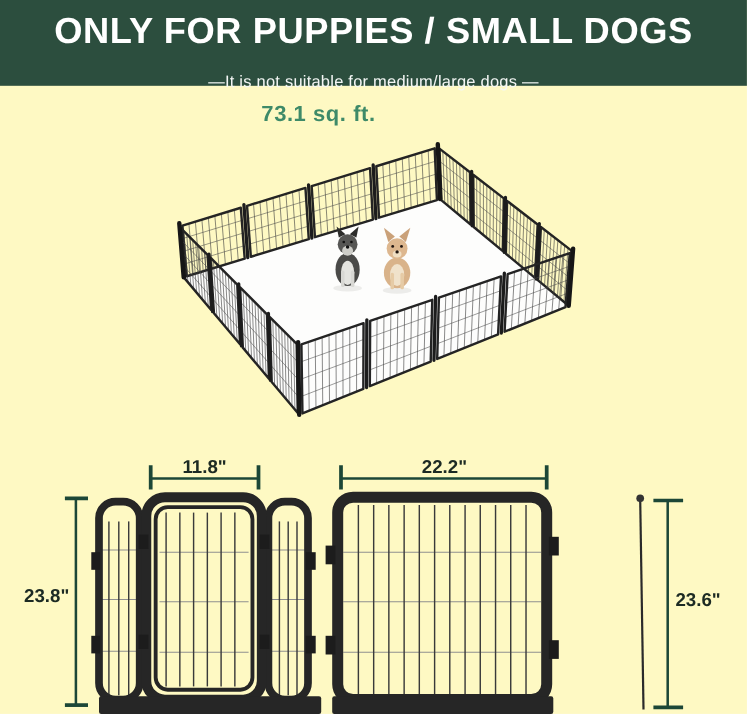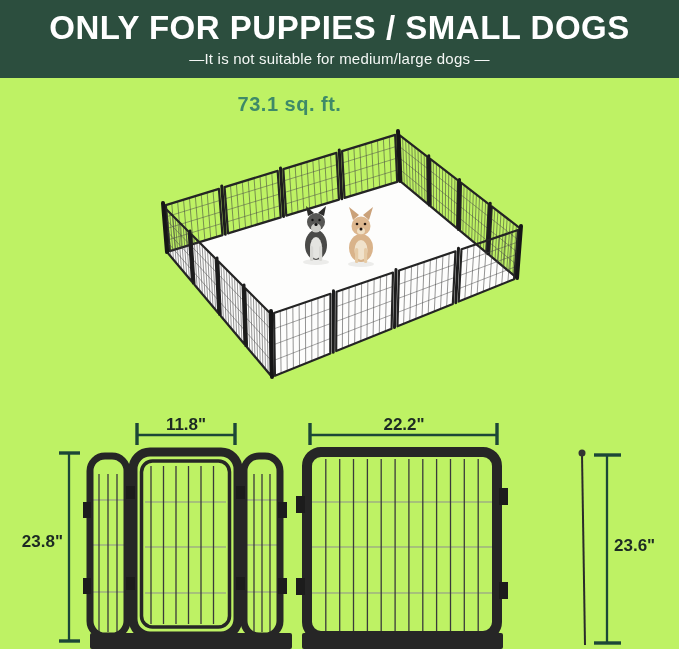--- a/index.html
+++ b/index.html
@@ -1,28 +1,28 @@
 <!DOCTYPE html>
 <html style="--banner-green: #2C4E3E; --accent-green: #3E8A68; --dim-green: #1C4737; --dim-text: #1C2A23; --fence-black: #262626;"><head>
 <meta charset="utf-8">
 <style>
   html,body{margin:0;padding:0;background:#fff;}
   .page{
-    position:relative;width:679px;height:649px;overflow:hidden;background:#bef264;
+    position:relative;width:679px;height:649px;overflow:hidden;background:#fef9c3;
     font-family:"Liberation Sans",sans-serif;
   }
   .banner{
     position:absolute;top:0;left:0;width:679px;height:78px;
     background:var(--banner-green,#2C4E3E);color:#fff;text-align:center;
   }
   .banner-title{
     margin-top:9px;font-size:33px;font-weight:800;letter-spacing:.5px;white-space:nowrap;
   }
   .banner-subtitle{
-    margin-top:3px;font-size:15px;font-weight:500;letter-spacing:.2px;color:#f4f7f5;
+    margin-top:19px;font-size:15px;font-weight:500;letter-spacing:.2px;color:#f4f7f5;
   }
   .area-label{
     position:absolute;top:93px;left:0;width:579px;text-align:center;
     font-size:20px;font-weight:bold;color:var(--accent-green,#3E8A68);letter-spacing:.5px;
   }
   .pen-svg{position:absolute;left:130px;top:120px;width:420px;height:270px;}
   .diagrams-svg{position:absolute;left:0;top:414px;width:679px;height:235px;}
   .dim-line{stroke:var(--dim-green,#1C4737);stroke-width:2.3;fill:none;}
   .dim-cap{stroke:var(--dim-green,#1C4737);stroke-width:3.4;fill:none;}
   .dim-text{fill:var(--dim-text,#1C2A23);font-size:17px;font-weight:bold;font-family:"Liberation Sans",sans-serif;}

